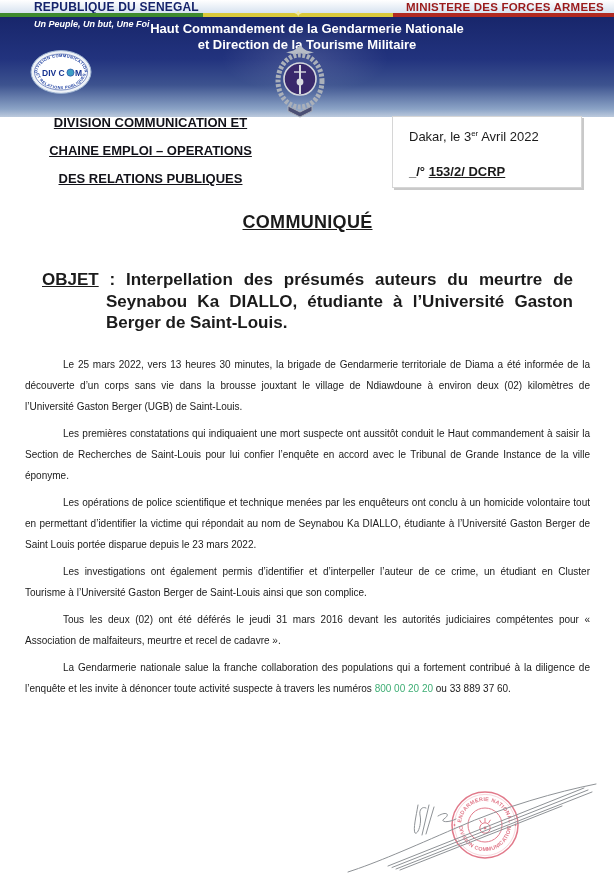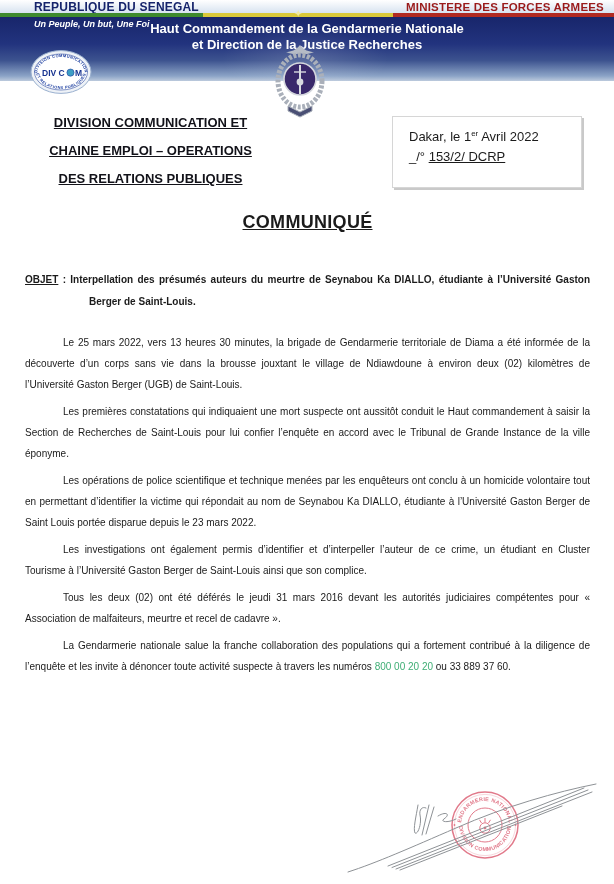--- a/index.html
+++ b/index.html
@@ -16,50 +16,50 @@
     padding:0 10px 0 34px; box-sizing:border-box;
   }
   .republic { font-size:12px; font-weight:bold; color:#16246b; letter-spacing:.2px; }
   .ministry { font-size:11.5px; font-weight:bold; color:#9a1a1a; letter-spacing:.2px; }
   .flagstripe {
     position:absolute; top:13px; left:0; right:0; height:4px;
     background:linear-gradient(90deg,#3e8a2e 0 33%,#d9c93a 33% 64%,#b02a22 64% 100%);
   }
   .flag-star { position:absolute; top:9px; left:294px; color:#f0e9a0; font-size:10px; line-height:10px; }
   .band {
-    position:absolute; top:17px; left:0; right:0; height:64px;
+    position:absolute; top:17px; left:0; right:0; height:100px;
     background:linear-gradient(180deg,#18266b 0%,#22337e 42%,#3d538f 68%,#8ba3c6 92%,#bccadd 100%);
   }
   .watermark {
     position:absolute; left:210px; top:2px; width:190px; height:80px;
     background:radial-gradient(ellipse at center, rgba(255,255,255,.14), rgba(255,255,255,0) 62%);
   }
   .motto { position:absolute; top:2px; left:34px; color:#ffffff; font-style:italic; font-weight:bold; font-size:9px; }
   .command { position:relative; text-align:center; color:#ffffff; font-weight:bold; font-size:13px; line-height:16px; padding-top:4px; }
   .divcom-logo { position:absolute; left:30px; top:33px; }
   .emblem { position:absolute; left:268px; top:27px; }
   
   .unit-lines { position:absolute; top:109px; left:8px; width:285px; text-align:center; }
   .unit-line { font-size:13px; font-weight:bold; text-decoration:underline; color:#121219; line-height:28px; white-space:nowrap; }
   .date-box {
     position:absolute; left:392px; top:116px; width:190px; height:72px; box-sizing:border-box;
     border:1px solid #d6d6d6; box-shadow:2px 2px 0 #c9c9c9; background:#ffffff;
     padding:12px 0 0 16px; font-size:13px;
   }
   .date-line { color:#1b1b1b; }
   .date-line sup { font-size:8px; }
-  .reference { margin-top:5px; font-weight:normal; }
+  .reference { margin-top:20px; font-weight:bold; }
   .reference .ref-number { text-decoration:underline; }
   
   .doc-body { position:absolute; top:200px; left:25px; width:565px; }
   .title { text-align:center; font-size:18px; font-weight:bold; margin:12px 0 36px; letter-spacing:.3px; }
   .title span { text-decoration:underline; }
   .subject {
-    font-weight:bold; font-size:10px; line-height:21.5px; text-align:justify;
-    padding-left:64px; text-indent:-64px; margin:0 0 20px;
+    font-weight:bold; font-size:17px; line-height:21.5px; text-align:justify;
+    padding-left:64px; text-indent:-64px; margin:0 17px 20px;
   }
   .subject .label { text-decoration:underline; }
   p.body-par {
     font-size:10px; line-height:21px; text-align:justify; text-indent:38px;
     margin:0 0 6px; color:#1a1a1a;
   }
   .phone-green { color:#3fae75; }
   
   .signature-block { position:absolute; left:330px; top:775px; }
 </style>
@@ -73,21 +73,21 @@
     <span class="ministry">MINISTERE DES FORCES ARMEES</span>
   </div>
   <div class="flagstripe"></div>
   <div class="flag-star">✦</div>
 
   <div class="band">
     <div class="watermark"></div>
     <span class="motto">Un Peuple, Un but, Une Foi</span>
     <div class="command">
       <div>Haut Commandement de la Gendarmerie Nationale</div>
-      <div>et Direction de la Justice Recherches</div>
+      <div>et Direction de la Tourisme Militaire</div>
     </div>
 
     <svg class="divcom-logo" width="62" height="44" viewBox="0 0 62 44">
       <defs>
         <path id="dc-top" d="M 7 24 A 24 17 0 1 1 55 24"></path>
         <path id="dc-bot" d="M 6 21 A 25 18 0 0 0 56 21"></path>
       </defs>
       <ellipse cx="31" cy="22" rx="30" ry="21.4" fill="#eef2f7" stroke="#9ab0cf" stroke-width="1"></ellipse>
       <ellipse cx="31" cy="22" rx="26.5" ry="18" fill="#ffffff" stroke="#2e4a9e" stroke-width="0.6"></ellipse>
       <text font-size="4" font-weight="bold" fill="#1d3fa0" letter-spacing="0.4">
@@ -112,21 +112,21 @@
     </svg>
   </div>
 
   <div class="unit-lines">
     <div class="unit-line">DIVISION COMMUNICATION ET</div>
     <div class="unit-line">CHAINE EMPLOI – OPERATIONS</div>
     <div class="unit-line">DES RELATIONS PUBLIQUES</div>
   </div>
 
   <div class="date-box">
-    <div class="date-line"><span>Dakar, le 1</span><sup>er</sup><span> Avril 2022</span></div>
+    <div class="date-line"><span>Dakar, le 3</span><sup>er</sup><span> Avril 2022</span></div>
     <div class="reference"><span>_/° </span><span class="ref-number">153/2/ DCRP</span></div>
   </div>
 
   <div class="doc-body">
     <div class="title"><span>COMMUNIQUÉ</span></div>
 
     <div class="subject"><span class="label">OBJET</span><span> : </span><span>Interpellation des présumés auteurs du meurtre de Seynabou Ka DIALLO, étudiante à l’Université Gaston Berger de Saint-Louis.</span></div>
 
     <p class="body-par">Le 25 mars 2022, vers 13 heures 30 minutes, la brigade de Gendarmerie territoriale de Diama a été informée de la découverte d’un corps sans vie dans la brousse jouxtant le village de Ndiawdoune à environ deux (02) kilomètres de l’Université Gaston Berger (UGB) de Saint-Louis.</p>
     <p class="body-par">Les premières constatations qui indiquaient une mort suspecte ont aussitôt conduit le Haut commandement à saisir la Section de Recherches de Saint-Louis pour lui confier l’enquête en accord avec le Tribunal de Grande Instance de la ville éponyme.</p>

